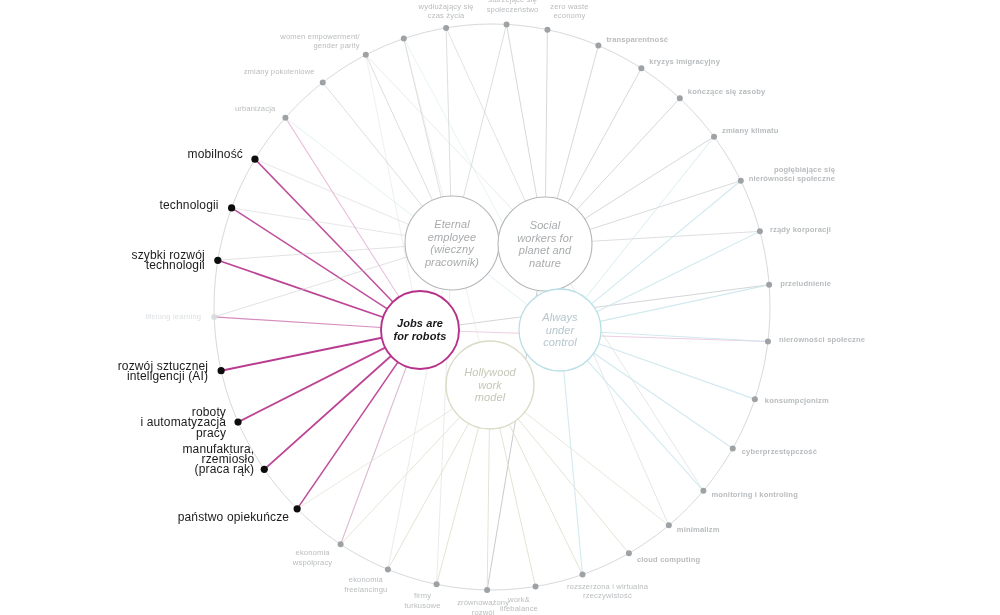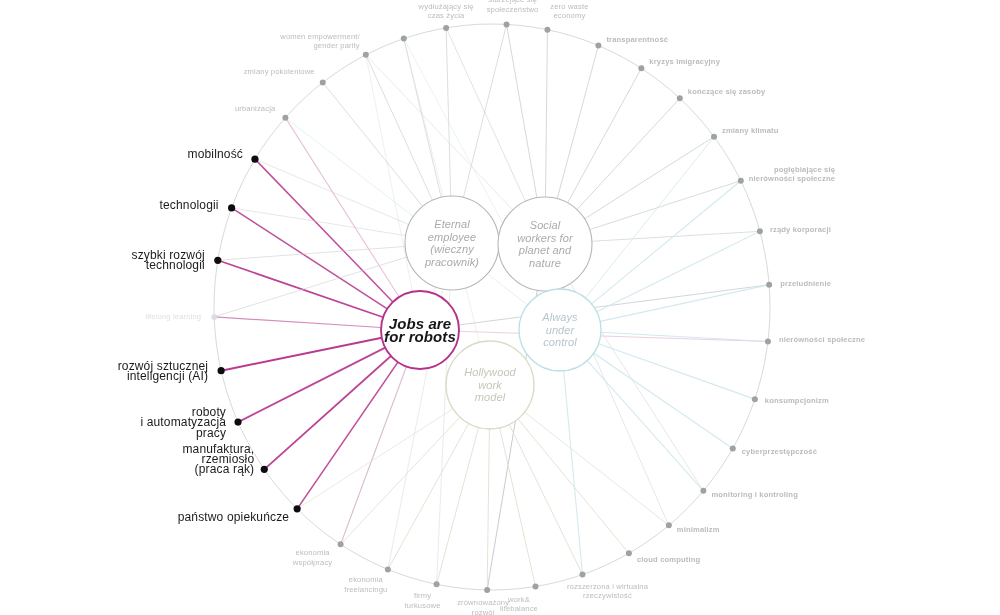--- a/index.html
+++ b/index.html
@@ -59,21 +59,21 @@
     line-height: 12.6px;
     white-space: pre-line;
     letter-spacing: 0.1px;
     color: #a8abad;
     pointer-events: none;
   }
   .hub-label.primary {
     color: #17171a;
     font-weight: 700;
     font-style: italic;
-    font-size: 15px;
+    font-size: 11px;
     line-height: 13px;
   }
 </style>
 </head>
 <body>
 
 <div id="stage">
   <svg id="graph" viewBox="0 0 1000 615" xmlns="http://www.w3.org/2000/svg">
     <g id="layer-links">
         <line x1="392.90581494051565" y1="301.94817054161325" x2="254.96603430956236" y2="159.13290618538645" stroke="#b5318a" stroke-width="1.5" opacity="0.85" stroke-linecap="round"></line>

